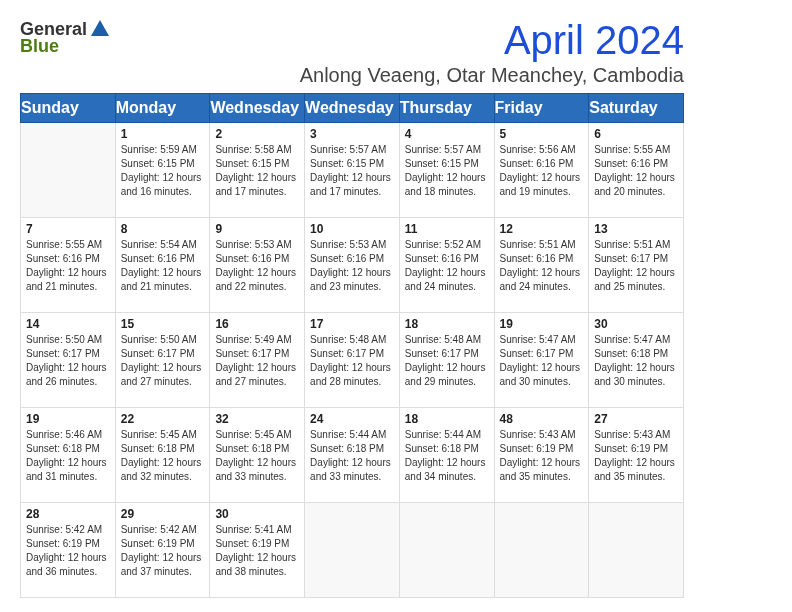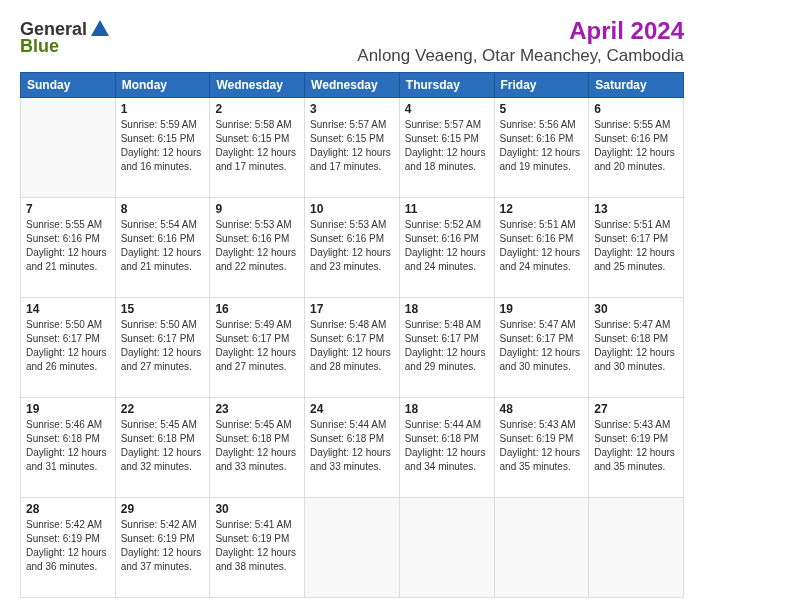--- a/index.html
+++ b/index.html
@@ -30,43 +30,43 @@
     }
     .logo-row {
       display: flex;
       align-items: center;
       gap: 2px;
     }
     .title-section {
       text-align: right;
     }
     .month-title {
-      font-size: 24px;
-      font-weight: bold;
-      color: #a21caf;
+      font-size: 40px;
+      font-weight: normal;
+      color: #1d4ed8;
       line-height: 1.1;
     }
     .location-title {
-      font-size: 17px;
+      font-size: 20px;
       color: #444;
       margin-top: 2px;
     }
     .calendar {
       flex: 1;
       border: 1px solid #ccc;
       border-collapse: collapse;
       width: 100%;
       table-layout: fixed;
     }
     .calendar th {
       background: #2a6ebb;
       color: #fff;
-      font-size: 12px;
+      font-size: 16px;
       font-weight: bold;
-      padding: 5px 6px;
+      padding: 5px 0;
       text-align: left;
       border: 1px solid #1a5499;
     }
     .calendar td {
       vertical-align: top;
       padding: 4px 5px;
       border: 1px solid #ddd;
       font-size: 10px;
       color: #333;
       background: #fff;
@@ -211,21 +211,21 @@
         <tr>
           <td>
             <span class="day-number">19</span>
             <div class="day-info">Sunrise: 5:46 AM<br>Sunset: 6:18 PM<br>Daylight: 12 hours and 31 minutes.</div>
           </td>
           <td>
             <span class="day-number">22</span>
             <div class="day-info">Sunrise: 5:45 AM<br>Sunset: 6:18 PM<br>Daylight: 12 hours and 32 minutes.</div>
           </td>
           <td>
-            <span class="day-number">23</span>
+            <span class="day-number">32</span>
             <div class="day-info">Sunrise: 5:45 AM<br>Sunset: 6:18 PM<br>Daylight: 12 hours and 33 minutes.</div>
           </td>
           <td>
             <span class="day-number">24</span>
             <div class="day-info">Sunrise: 5:44 AM<br>Sunset: 6:18 PM<br>Daylight: 12 hours and 33 minutes.</div>
           </td>
           <td>
             <span class="day-number">18</span>
             <div class="day-info">Sunrise: 5:44 AM<br>Sunset: 6:18 PM<br>Daylight: 12 hours and 34 minutes.</div>
           </td>

